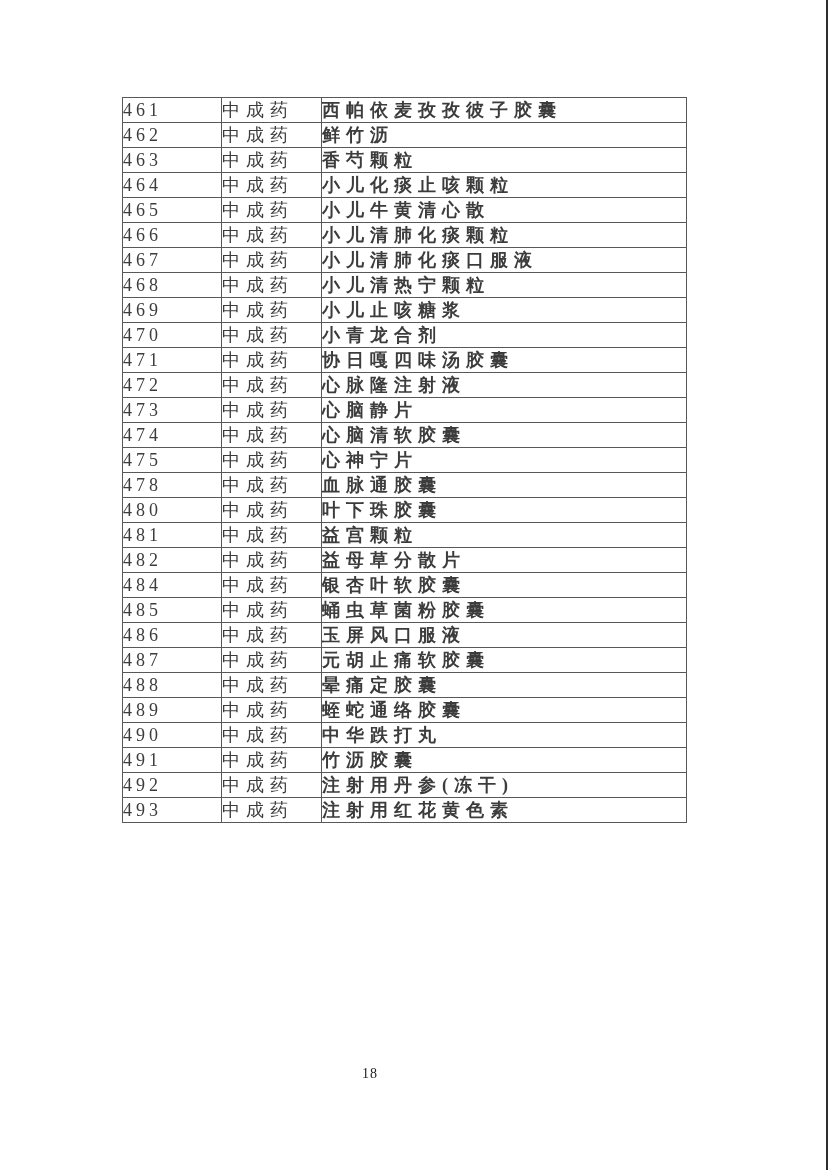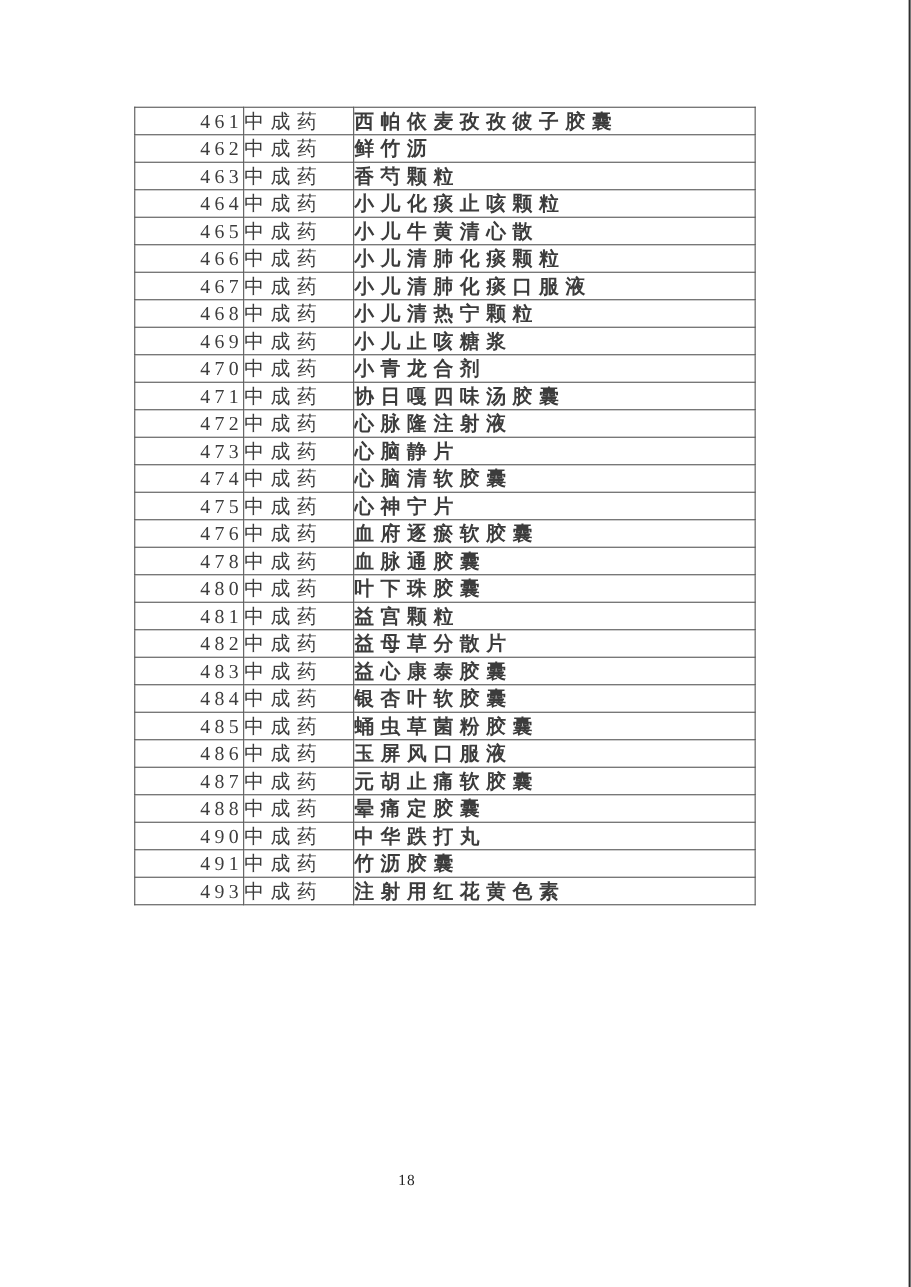--- a/index.html
+++ b/index.html
@@ -42,21 +42,20 @@
     font-size: 18px;
     color: #3c3c3c;
     white-space: nowrap;
     overflow: hidden;
   }
   td.col-no {
     width: 98px;
     padding-left: 12px;
     font-size: 17px;
     letter-spacing: 4px;
-    text-align: right;
   }
   td.col-cat {
     width: 99px;
     padding-left: 14px;
     letter-spacing: 6px;
     font-family: Liberation Mono, monospace;
   }
   td.col-name {
     padding-left: 10px;
     letter-spacing: 6px;
@@ -183,25 +182,20 @@
     <td class="col-cat">中成药</td>
     <td class="col-name">心脑清软胶囊</td>
   </tr>
 
   <tr>
     <td class="col-no">475</td>
     <td class="col-cat">中成药</td>
     <td class="col-name">心神宁片</td>
   </tr>
 
-  <tr>
-    <td class="col-no">476</td>
-    <td class="col-cat">中成药</td>
-    <td class="col-name">血府逐瘀软胶囊</td>
-  </tr>
 
 
   <tr>
     <td class="col-no">478</td>
     <td class="col-cat">中成药</td>
     <td class="col-name">血脉通胶囊</td>
   </tr>
 
 
   <tr>
@@ -215,25 +209,20 @@
     <td class="col-cat">中成药</td>
     <td class="col-name">益宫颗粒</td>
   </tr>
 
   <tr>
     <td class="col-no">482</td>
     <td class="col-cat">中成药</td>
     <td class="col-name">益母草分散片</td>
   </tr>
 
-  <tr>
-    <td class="col-no">483</td>
-    <td class="col-cat">中成药</td>
-    <td class="col-name">益心康泰胶囊</td>
-  </tr>
 
   <tr>
     <td class="col-no">484</td>
     <td class="col-cat">中成药</td>
     <td class="col-name">银杏叶软胶囊</td>
   </tr>
 
   <tr>
     <td class="col-no">485</td>
     <td class="col-cat">中成药</td>
@@ -251,33 +240,43 @@
     <td class="col-cat">中成药</td>
     <td class="col-name">元胡止痛软胶囊</td>
   </tr>
 
   <tr>
     <td class="col-no">488</td>
     <td class="col-cat">中成药</td>
     <td class="col-name">晕痛定胶囊</td>
   </tr>
 
+  <tr>
+    <td class="col-no">489</td>
+    <td class="col-cat">中成药</td>
+    <td class="col-name">蛭蛇通络胶囊</td>
+  </tr>
 
   <tr>
     <td class="col-no">490</td>
     <td class="col-cat">中成药</td>
     <td class="col-name">中华跌打丸</td>
   </tr>
 
   <tr>
     <td class="col-no">491</td>
     <td class="col-cat">中成药</td>
     <td class="col-name">竹沥胶囊</td>
   </tr>
 
+  <tr>
+    <td class="col-no">492</td>
+    <td class="col-cat">中成药</td>
+    <td class="col-name">注射用丹参(冻干)</td>
+  </tr>
 
   <tr>
     <td class="col-no">493</td>
     <td class="col-cat">中成药</td>
     <td class="col-name">注射用红花黄色素</td>
   </tr>
 </tbody>
   </table>
 
   <div class="page-number">18</div>

